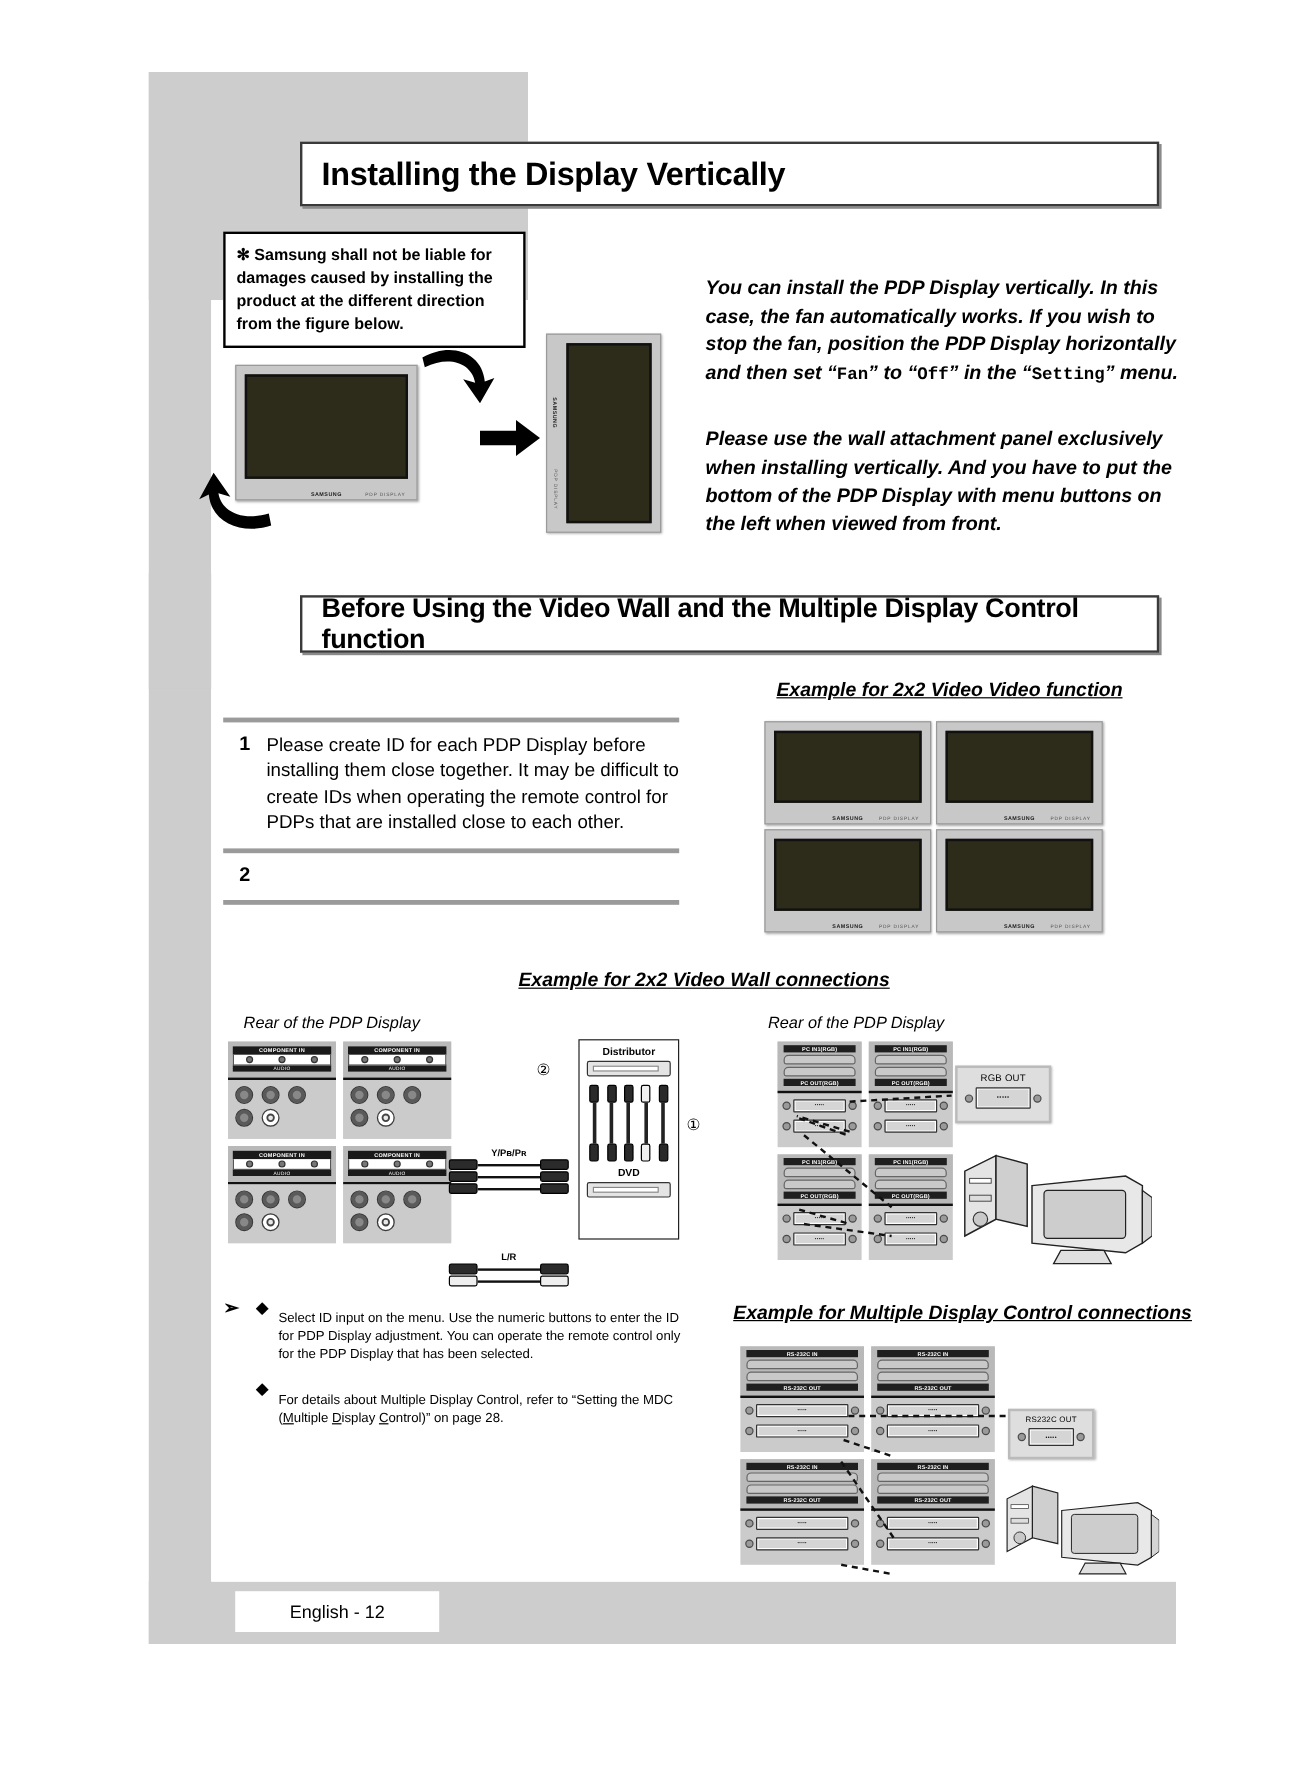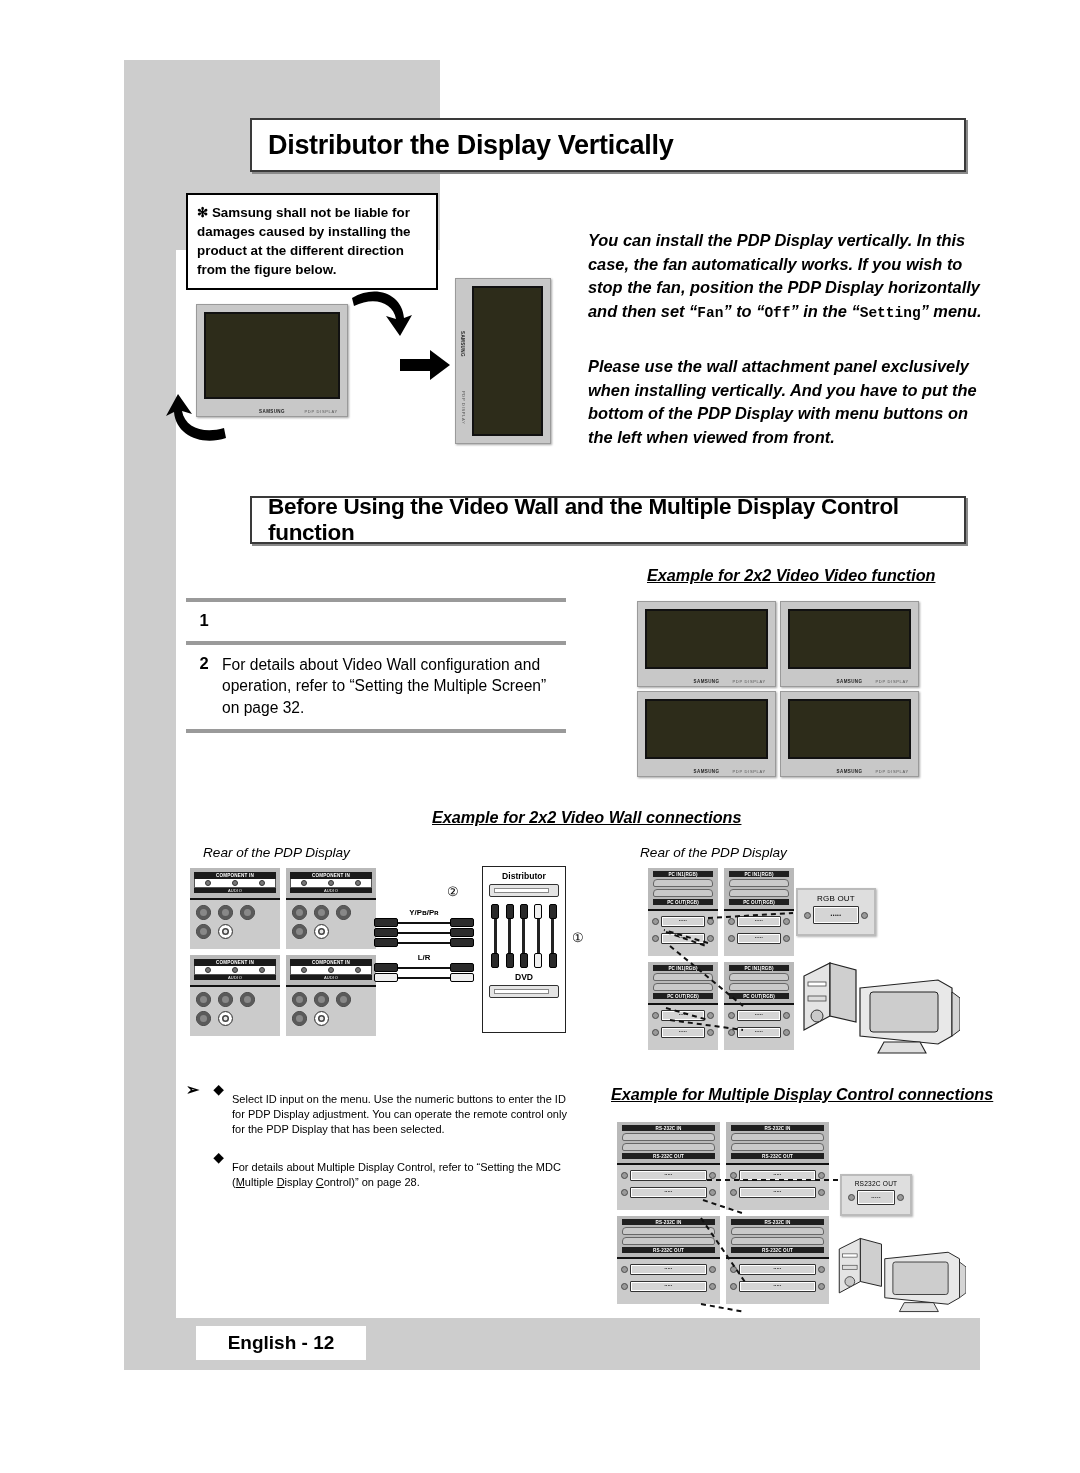--- a/index.html
+++ b/index.html
@@ -143,52 +143,52 @@
   #cablestack{display:flex;justify-content:space-around;padding:4px 5px 2px 5px;}
   .cab{width:8px;}
   .cab .plug{height:13px;background:#2a2a2a;border:1px solid #000;border-radius:2px;}
   .cab .plug.w{background:#f0f0f0;}
   .cab .wire{height:34px;width:3px;margin:0 auto;background:#222;}
   #dvd-lbl{text-align:center;font-size:8.6px;font-weight:bold;margin-top:2px;}
 
   
   #cables{position:absolute;left:374px;top:908px;width:100px;}
   .cab-lbl{font-size:7.8px;font-weight:bold;text-align:center;}
-  .cgrp{position:relative;margin-bottom:6px;}
+  .cgrp{position:relative;margin-bottom:6px;margin-top:48px;}
   .cline{display:flex;align-items:center;justify-content:space-between;height:9px;margin:1px 0;}
   .cend{width:22px;height:7px;background:#2b2b2b;border:1px solid #000;border-radius:2px;}
   .cend.w{background:#efefef;}
   .cmid{flex:1;height:2px;background:#111;}
 
   
   .pc{position:absolute;}
   #pc-1{left:800px;top:958px;}
   #pc-2{left:836px;top:1232px;}
 
   
   .circnum{position:absolute;font-size:13px;}
   #cnum2{left:447px;top:884px;}
   #cnum1{left:572px;top:930px;}
 
   
   #footer{position:absolute;left:196px;top:1326px;width:170px;height:34px;background:#fff;
     display:flex;align-items:center;justify-content:center;}
-  #footer span{font-size:19px;font-weight:bold;}
+  #footer span{font-size:15px;font-weight:normal;}
 </style>
 </head>
 <body>
 
 <div class="gray" id="gray-left-col"></div>
 <div class="gray" id="gray-top-block"></div>
 <div class="gray" id="gray-mid-band"></div>
 <div class="gray" id="gray-bottom-band"></div>
 <div id="white-body"></div>
 
 <div class="title-bar" id="title-1">
-  <span class="t">Distributor the Display Vertically</span>
+  <span class="t">Installing the Display Vertically</span>
 </div>
 
 <div id="note-box">
   <p>✻ Samsung shall not be liable for damages caused by installing the product at the different direction from the figure below.</p>
 </div>
 
 <div class="italic-col" id="ital-1">
   <span>You can install the PDP Display vertically. In this case, the fan automatically works. If you wish to stop the fan, position the PDP Display horizontally and then set “</span><span class="mono">Fan</span><span>” to “</span><span class="mono">Off</span><span>” in the “</span><span class="mono">Setting</span><span>” menu.</span>
 </div>
 <div class="italic-col" id="ital-2">Please use the wall attachment panel exclusively when installing vertically. And you have to put the bottom of the PDP Display with menu buttons on the left when viewed from front.</div>
@@ -216,25 +216,25 @@
 </svg>
 
 <div class="title-bar" id="title-2">
   <span class="t">Before Using the Video Wall and the Multiple Display Control function</span>
 </div>
 
 <div id="num-list">
   <div class="rule"></div>
   <div class="li">
     <div class="n">1</div>
+    <div class="tx">Please create ID for each PDP Display before installing them close together. It may be difficult to create IDs when operating the remote control for PDPs that are installed close to each other.</div>
   </div>
   <div class="rule"></div>
   <div class="li">
     <div class="n">2</div>
-    <div class="tx">For details about Video Wall configuration and operation, refer to “Setting the Multiple Screen” on page 32.</div>
   </div>
   <div class="rule"></div>
 </div>
 
 <div id="bullets">
   <div class="row">
     <div class="mk">
       <span class="arw">➢</span>
       <span class="dia">◆</span>
     </div>

